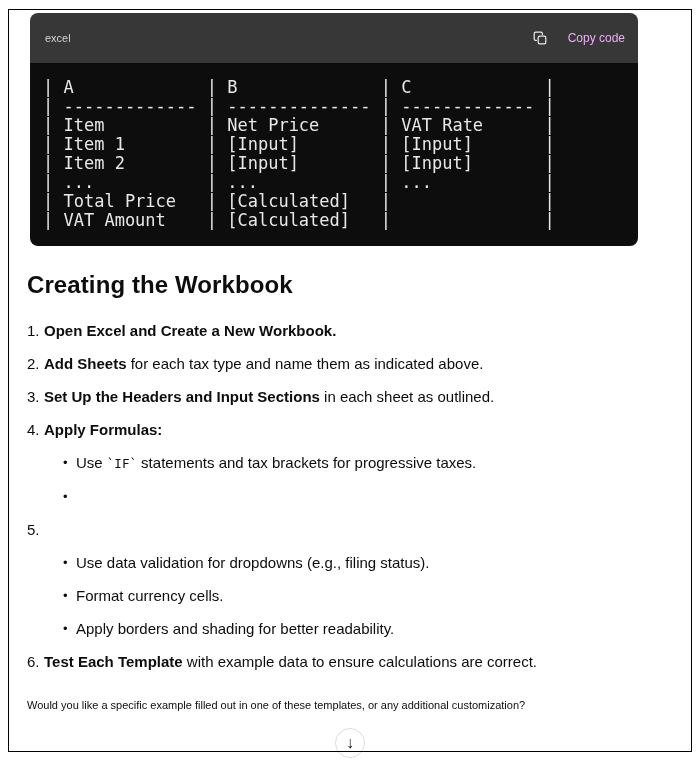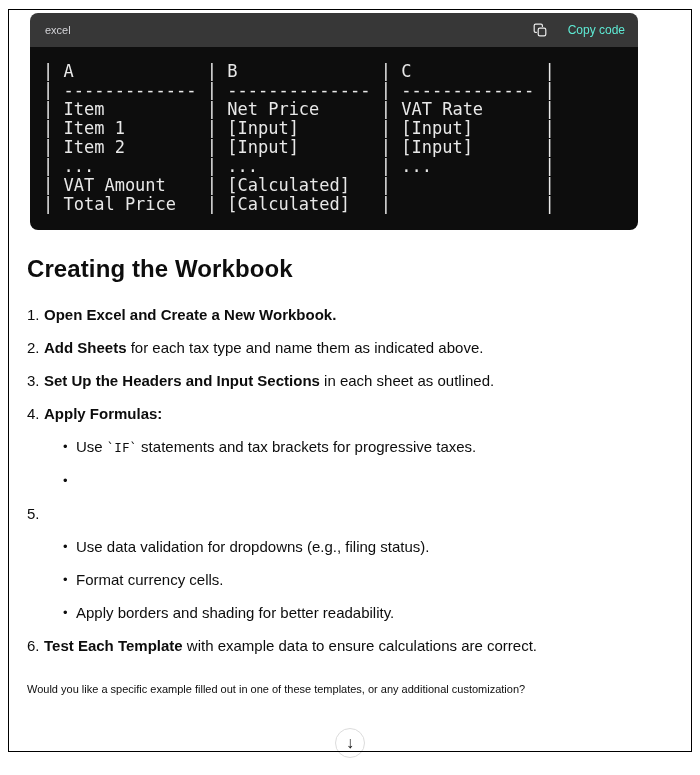--- a/index.html
+++ b/index.html
@@ -5,27 +5,27 @@
   * { margin: 0; padding: 0; box-sizing: border-box; }
   html, body { width: 700px; height: 775px; background: #ffffff;
     font-family: "Liberation Sans", sans-serif; color: #0d0d0d; }
   .frame {
     position: absolute; left: 8px; top: 9px; width: 684px; height: 743px;
     border: 1px solid #000000; background: #ffffff;
   }
   
   .code-block { margin: 3px 0 0 21px; width: 608px; border-radius: 8px; overflow: hidden; }
   .code-header {
-    height: 34px; background: #373737; display: flex; align-items: center;
+    height: 50px; background: #373737; display: flex; align-items: center;
     justify-content: space-between; padding: 0 13px 0 15px;
   }
   .code-lang { color: #d4d4d8; font-size: 11px; }
   .copy-btn {
     display: flex; align-items: flex-end; gap: 21px; background: none; border: none;
-    color: #5eead4; font-size: 12px; font-family: "Liberation Sans", sans-serif; cursor: pointer;
+    color: #f0abfc; font-size: 12px; font-family: "Liberation Sans", sans-serif; cursor: pointer;
   }
   .copy-btn svg { display: block; }
   .code-body {
     background: #0d0d0d; padding: 15px 14px 16px 13px;
   }
   .code-line {
     font-family: "DejaVu Sans Mono", monospace; font-size: 17px; line-height: 19px;
     color: #e8e8e8; white-space: pre;
   }
   
@@ -73,22 +73,22 @@
         <span>Copy code</span>
       </button>
     </div>
     <div class="code-body">
       <div class="code-line">| A             | B              | C             |</div>
       <div class="code-line">| ------------- | -------------- | ------------- |</div>
       <div class="code-line">| Item          | Net Price      | VAT Rate      |</div>
       <div class="code-line">| Item 1        | [Input]        | [Input]       |</div>
       <div class="code-line">| Item 2        | [Input]        | [Input]       |</div>
       <div class="code-line">| ...           | ...            | ...           |</div>
+      <div class="code-line">| Total Price   | [Calculated]   |               |</div>
       <div class="code-line">| VAT Amount    | [Calculated]   |               |</div>
-      <div class="code-line">| Total Price   | [Calculated]   |               |</div>
     </div>
   </div>
 
   <div class="content">
     <h2 class="md-heading">Creating the Workbook</h2>
 
     <div class="row">
       <span class="num">1.</span>
       <span class="txt"><b>Open Excel and Create a New Workbook.</b><span></span></span>
     </div>

